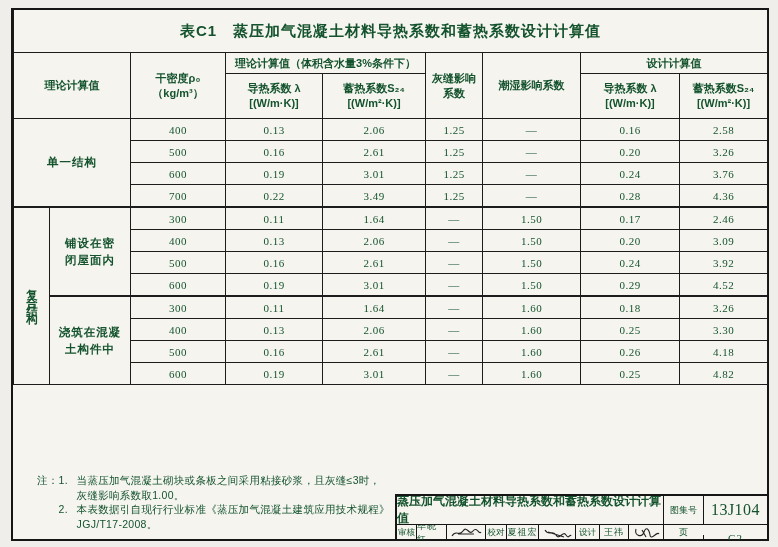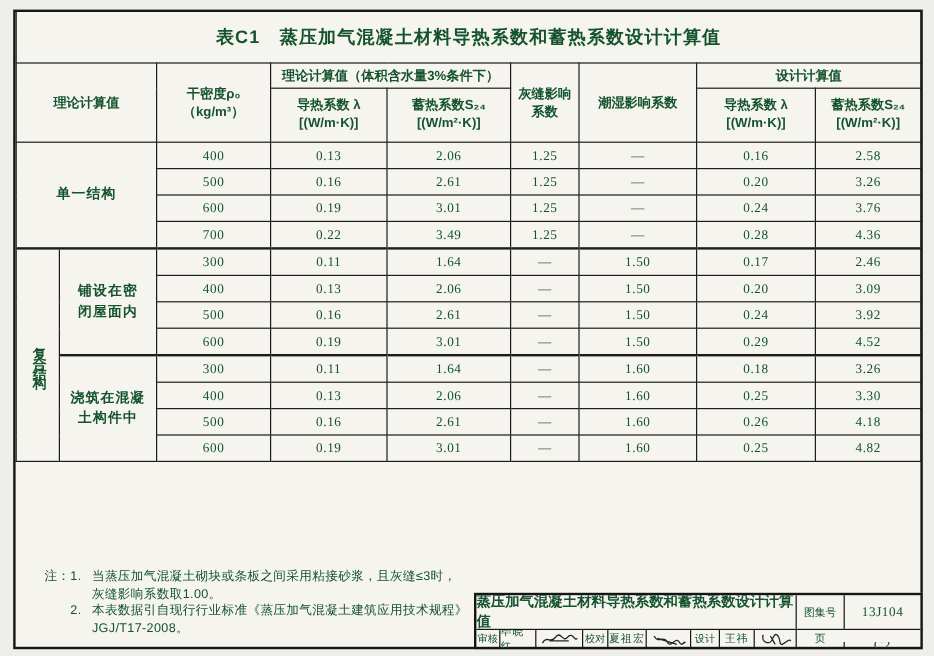--- a/index.html
+++ b/index.html
@@ -59,21 +59,21 @@
   .tb-row { display:flex; }
   .tb-top { height:28px; border-bottom:1px solid #161616; }
   .tb-bottom { height:15px; }
   .tb-cell {
     box-sizing:border-box; border-left:1px solid #161616;
     display:flex; align-items:center; justify-content:center; overflow:hidden;
   }
   .tb-cell:first-child { border-left:none; }
   .tb-title { width:266px; font-size:12px; font-weight:700; }
   .tb-atlas-label { width:40px; font-size:9px; }
-  .tb-atlas-value { width:64px; font-size:11px; font-family:"Liberation Serif", serif; letter-spacing:0.5px; }
+  .tb-atlas-value { width:64px; font-size:16px; font-family:"Liberation Serif", serif; letter-spacing:0.5px; }
   .tb-role { font-size:8.5px; }
   .tb-name { font-size:9px; letter-spacing:1px; }
   .tb-sig svg { display:block; }
   .w19{width:19px}.w30{width:30px}.w39{width:39px}.w21{width:21px}
   .w32{width:32px}.w37{width:37px}.w24{width:24px}.w29{width:29px}.w35{width:35px}
   .tb-page-label { width:40px; font-size:9px; }
   .tb-page-value { width:64px; font-size:11px; font-family:"Liberation Serif", serif; letter-spacing:1px;margin-top:10px; }
 </style>
 </head>
 <body>

